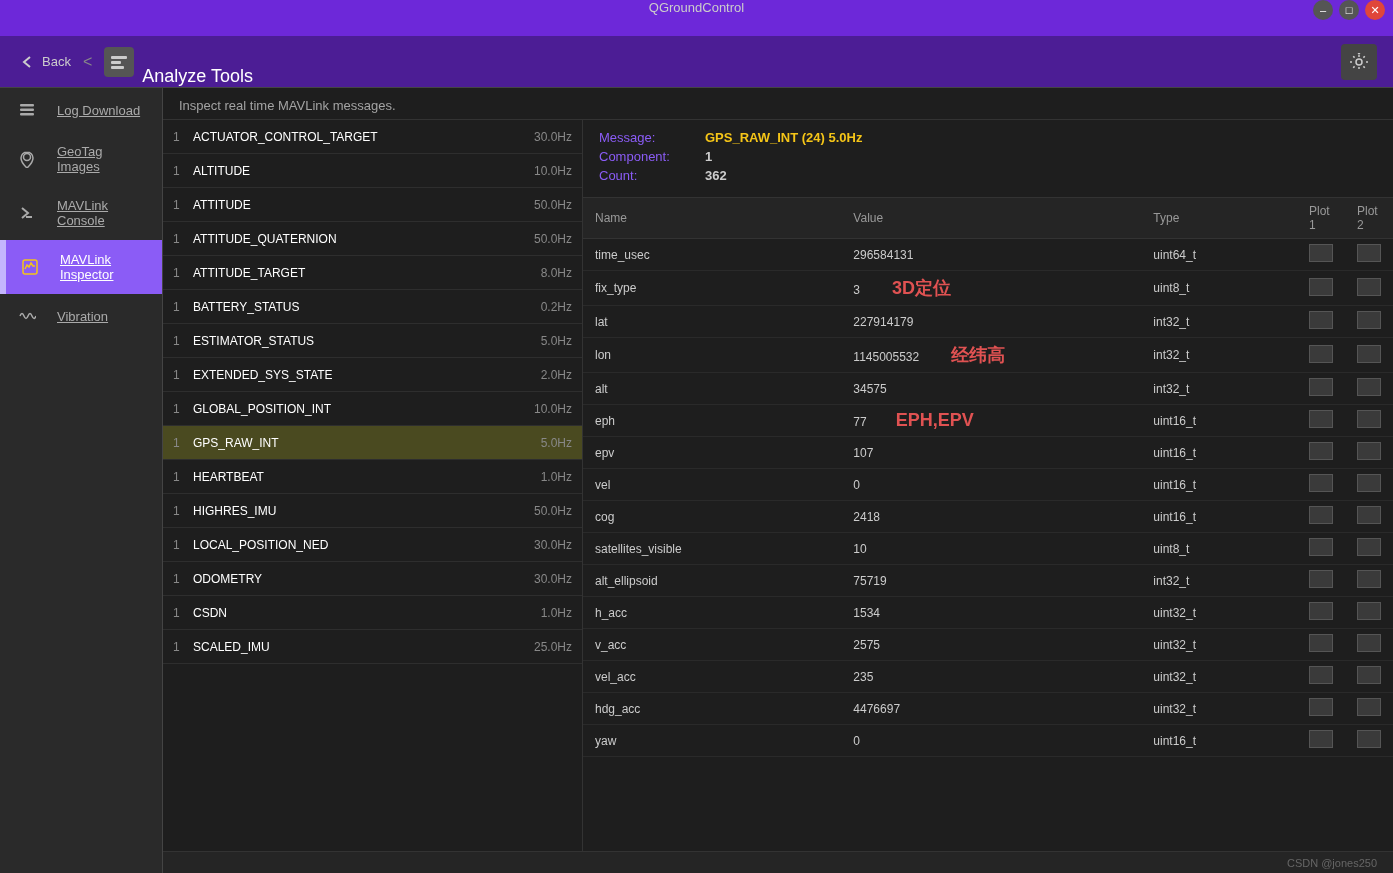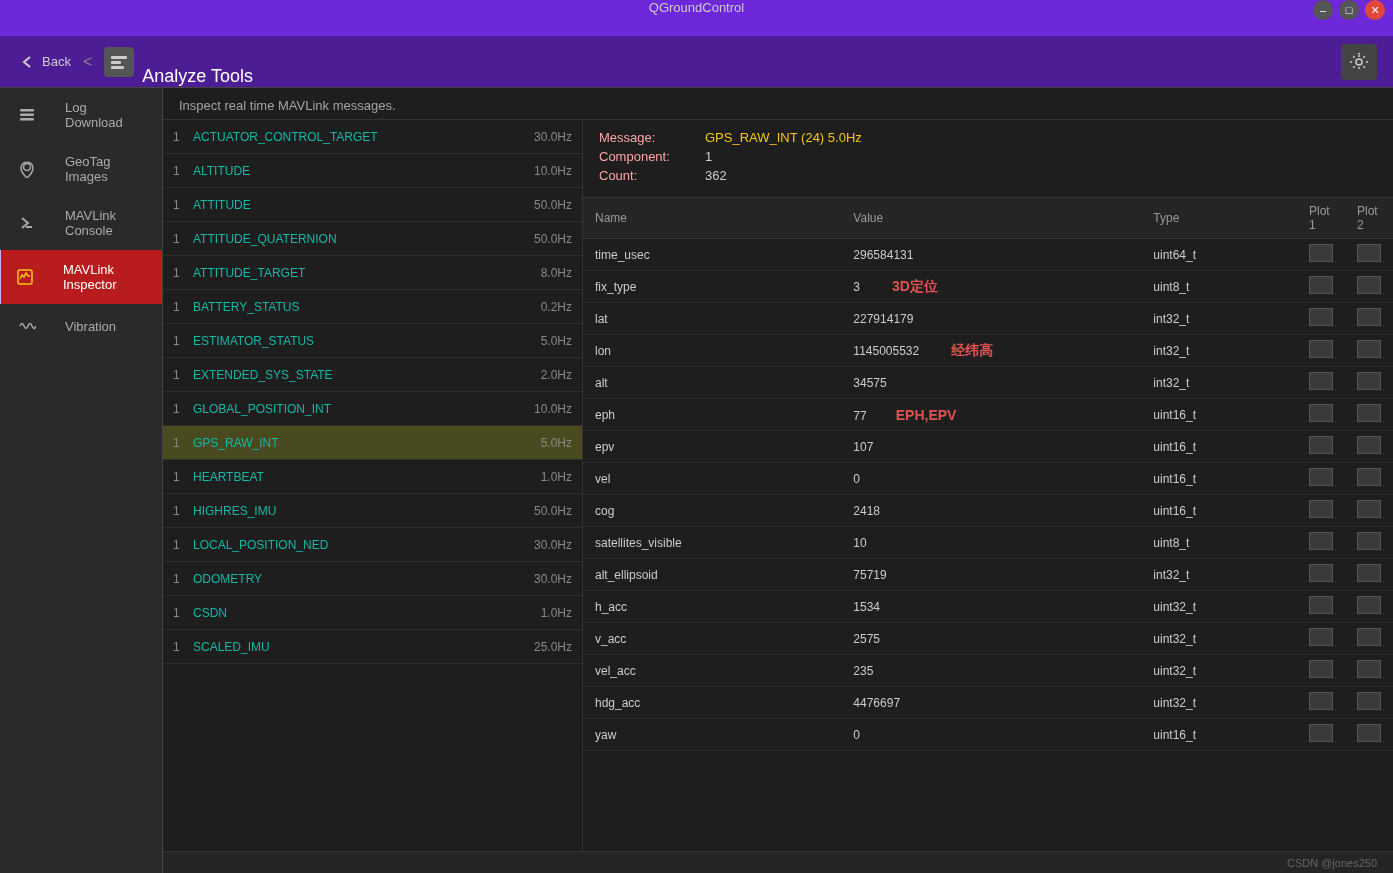--- a/index.html
+++ b/index.html
@@ -100,29 +100,30 @@
     
     .sidebar {
       width: 163px;
       background: #2a2a2a;
       border-right: 1px solid #444;
       flex-shrink: 0;
     }
     .sidebar-item {
       display: flex;
       align-items: center;
-      gap: 28px;
+      gap: 20px;
       padding: 12px 14px;
       cursor: pointer;
       border-left: 3px solid transparent;
       color: #aaa;
+      text-decoration: underline;
     }
     .sidebar-item.active {
-      background: #b91c1c;
-      border-left: 1px solid #c4b5fd;
+      background: #8b5cf6;
+      border-left: 6px solid #c4b5fd;
       color: #fff;
     }
     .sidebar-item-icon {
       width: 20px; height: 20px;
       display: flex; align-items: center; justify-content: center;
       flex-shrink: 0;
     }
 
     
     .content {
@@ -157,21 +158,21 @@
     }
     .message-row.selected { background: #4a4a20; }
     .msg-num {
       width: 20px;
       color: #888;
       font-size: 12px;
       flex-shrink: 0;
     }
     .msg-name {
       flex: 1;
-      color: #14b8a6;
+      color: #ffffff;
       font-size: 12px;
     }
     .msg-rate {
       color: #888;
       font-size: 12px;
       text-align: right;
     }
 
     
     .detail-panel {
@@ -182,22 +183,22 @@
     .detail-meta {
       padding: 10px 16px;
       border-bottom: 1px solid #333;
     }
     .meta-row {
       display: flex;
       gap: 16px;
       margin-bottom: 4px;
       font-size: 13px;
     }
-    .meta-label { color: #fca5a5; width: 90px; }
-    .meta-value { color: #ccc; }
+    .meta-label { color: #8b5cf6; width: 90px; }
+    .meta-value { color: #ccc; font-weight: bold; }
     .meta-value.highlight { color: #f5c518; }
 
     
     .data-table {
       width: 100%;
       border-collapse: collapse;
     }
     .data-table thead tr {
       background: #252525;
     }
@@ -222,21 +223,21 @@
     .plot-box {
       width: 24px;
       height: 18px;
       background: #3a3a3a;
       border: 1px solid #555;
       display: inline-block;
     }
 
     .annotation-red {
       color: #e05252;
-      font-size: 14px;
+      font-size: 18px;
       font-weight: bold;
     }
 
     
     ::-webkit-scrollbar { width: 6px; }
     ::-webkit-scrollbar-track { background: #1a1a1a; }
     ::-webkit-scrollbar-thumb { background: #555; border-radius: 3px; }
 
     .content-body {
       display: flex;

